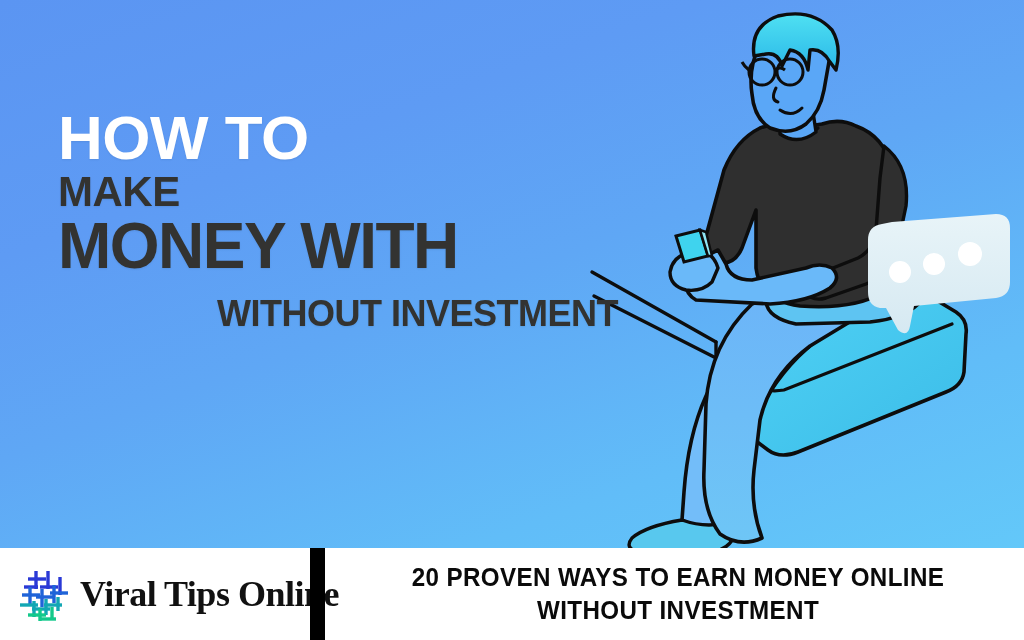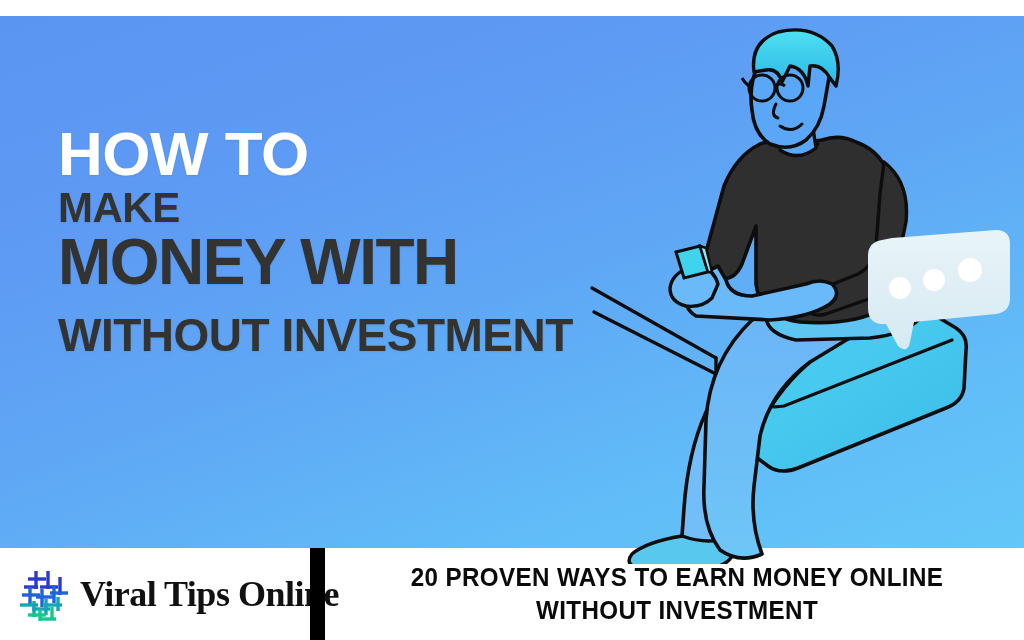--- a/index.html
+++ b/index.html
@@ -17,21 +17,21 @@
     width: 1024px;
     height: 640px;
     overflow: hidden;
     background: #ffffff;
   }
 
   
   .hero {
     position: absolute;
     left: 0;
-    top: 16px;
+    top: 0;
     width: 1024px;
     height: 548px;
     background: linear-gradient(160deg, #5b95f2 0%, #5e9bf4 28%, #5fa7f5 50%, #61bdf8 78%, #63c8f9 100%);
     overflow: hidden;
   }
 
   
   .headline {
     position: absolute;
     left: 58px;
@@ -46,21 +46,21 @@
     letter-spacing: -0.5px;
     line-height: 0.96;
     white-space: nowrap;
     margin: 0;
     text-shadow: 0 1px 2px rgba(20,50,90,0.10);
   }
   .hl-1 { font-size: 62px; color: #ffffff; margin-bottom: 4px; }
   .hl-2 { font-size: 42px; color: #333331; margin-bottom: 4px; }
   .hl-3 { font-size: 64px; color: #333331; margin-bottom: 20px; letter-spacing: -1.5px;}
   .hl-4 { font-size: 58px; color: #ffffff; margin-bottom: 6px; letter-spacing: -1px;}
-  .hl-5 { font-size: 46px; color: #333331; letter-spacing: -0.5px; }
+  .hl-5 { font-size: 36px; color: #333331; letter-spacing: -0.5px; text-align: right; }
 
   
   .illustration {
     position: absolute;
     right: 0;
     top: 0;
     width: 440px;
     height: 548px;
     z-index: 4;
   }
@@ -101,21 +101,21 @@
   }
   .divider {
     width: 15px;
     background: #000000;
     flex: 0 0 15px;
   }
   .caption-wrap {
     flex: 1 1 auto;
     display: flex;
     align-items: center;
-    justify-content: flex-start;
+    justify-content: center;
     padding: 0 16px 0 22px;
     box-sizing: border-box;
   }
   .caption {
     font-family: "Liberation Sans Narrow", "Liberation Sans", sans-serif;
     font-weight: 700;
     font-size: 26px;
     line-height: 1.28;
     color: #0a0a0a;
     text-align: center;

